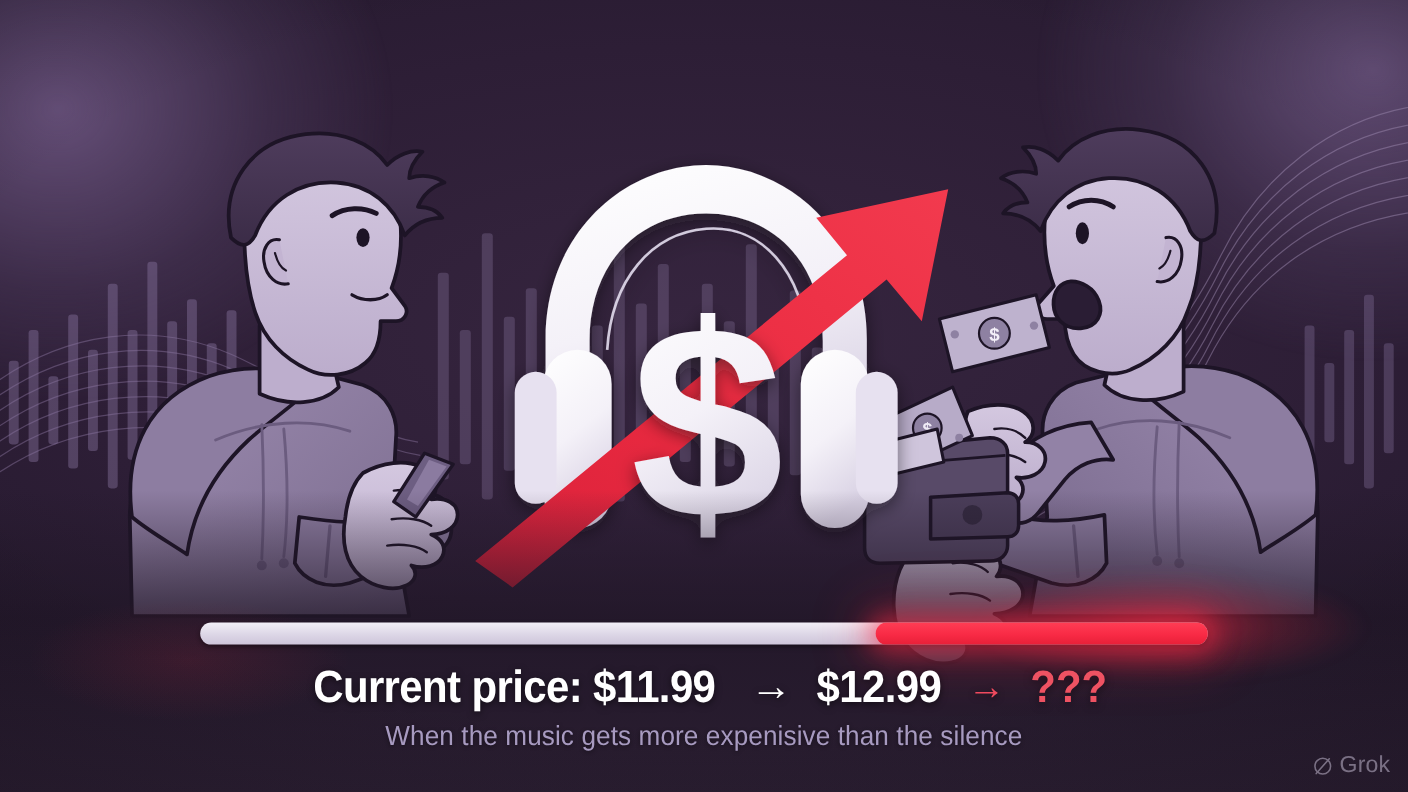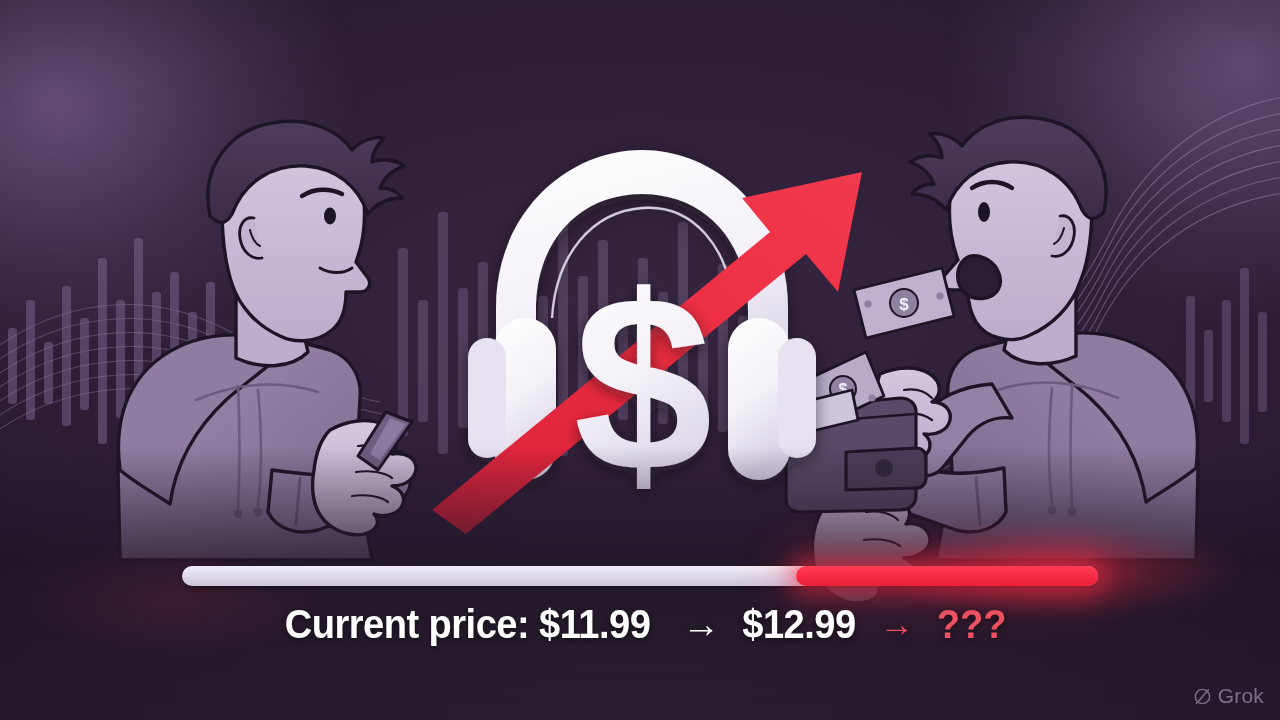--- a/index.html
+++ b/index.html
@@ -375,20 +375,23 @@
   </div>
 
   <div class="headline">
     <span class="seg">Current price: $11.99</span>
     <span class="arrow">→</span>
     <span class="seg">$12.99</span>
     <span class="arrow red">→</span>
     <span class="unknown">???</span>
   </div>
 
+  <div class="subline">
+    <span>When the music gets more expenisive than the silence</span>
+  </div>
 
   <div class="watermark">
     <svg width="19" height="19" viewBox="0 0 24 24">
       <circle cx="12" cy="12" r="9" fill="none" stroke="#cfc6dd" stroke-width="1.8"></circle>
       <path d="M4.5 20.5 L19.5 3.5" stroke="#cfc6dd" stroke-width="1.8" stroke-linecap="round"></path>
     </svg>
     <span class="wm-text">Grok</span>
   </div>
 
 </div>

